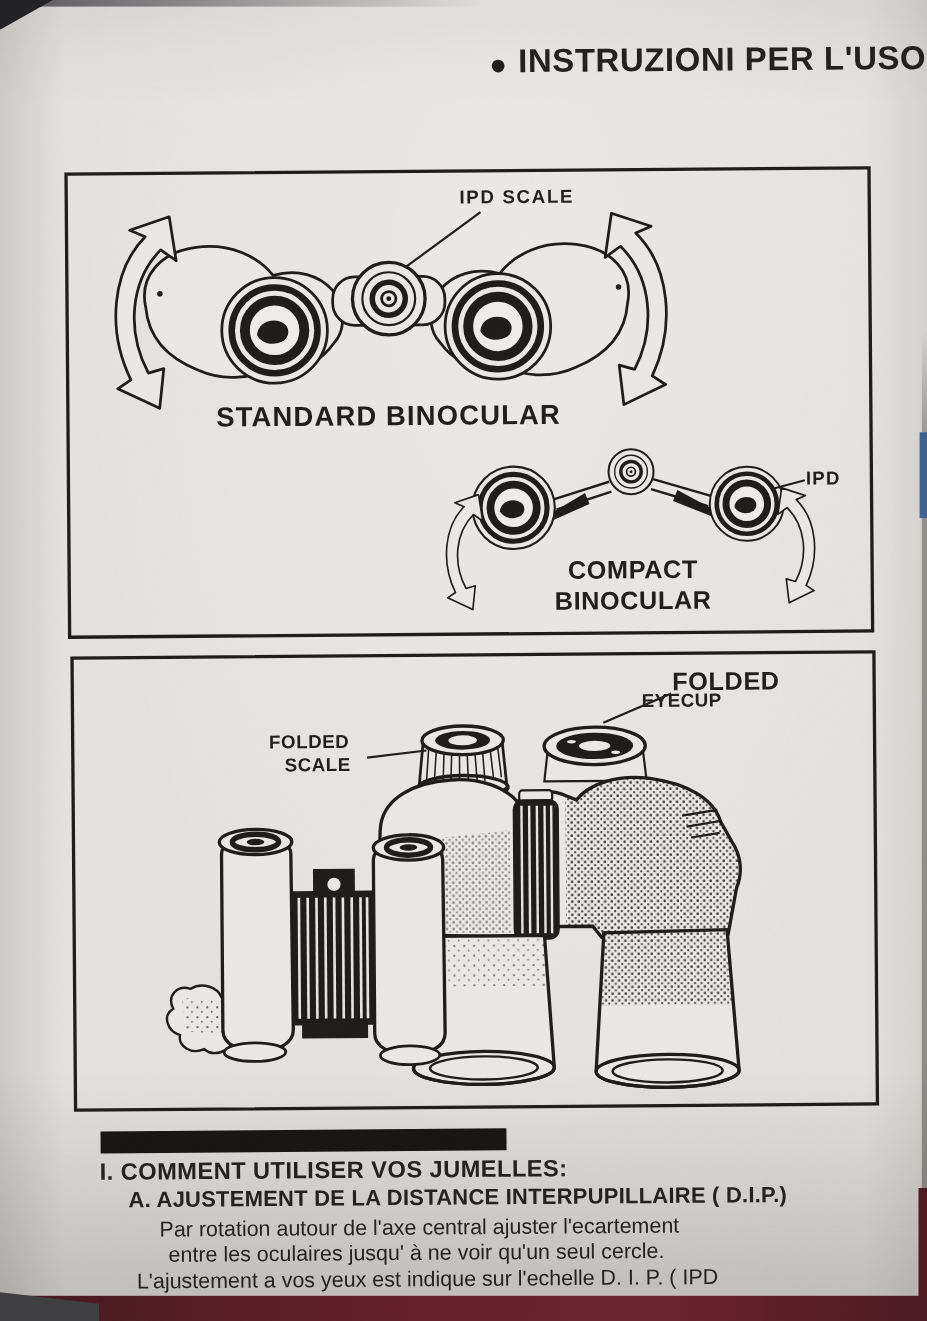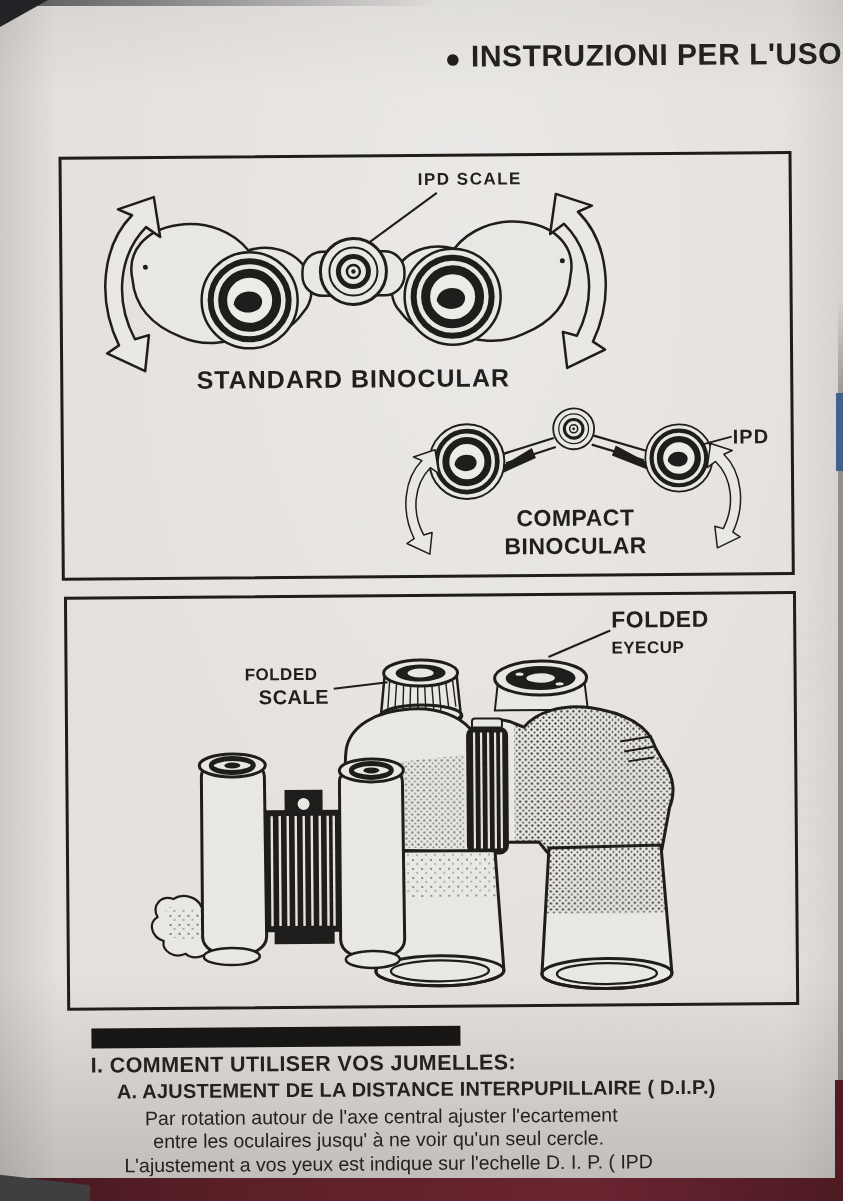--- a/index.html
+++ b/index.html
@@ -32,25 +32,25 @@
   .figbox1 { left:62px; top:154px; width:727px; height:418px; }
   .figbox2 { left:64px; top:594px; width:726px; height:408px; }
   .figbox svg { position:absolute; left:0; top:0; }
 
   .lbl { position:absolute; color:#211f1d; white-space:nowrap;font-weight:bold; }
   .lbl-ipd-scale { left:356px; top:13px; font-size:17px; letter-spacing:1.5px; }
   .lbl-standard  { left:125px; top:207px; width:330px; text-align:center;
                    font-size:25px; font-weight:bold; letter-spacing:1px; }
   .lbl-compact   { left:431px; top:348px; width:160px; text-align:center;
                    font-size:23px; font-weight:bold; letter-spacing:0.5px; line-height:28px; }
-  .lbl-ipd       { left:669px; top:271px; font-size:20px; letter-spacing:1px; }
+  .lbl-ipd       { left:669px; top:271px; font-size:17px; letter-spacing:1px; }
   .lbl-folded1 { left:544px; top:11px;  font-size:23px; letter-spacing:0.5px; }
-  .lbl-folded2 { left:544px; top:32px;  font-size:17px; letter-spacing:0.5px;margin-top:11px; }
+  .lbl-folded2 { left:516px; top:32px;  font-size:17px; letter-spacing:0.5px; }
   .lbl-diopter1{ left:177px; top:67px;  font-size:17px; letter-spacing:0.5px; }
-  .lbl-diopter2{ left:191px; top:88px;  font-size:20px; letter-spacing:0.5px; }
+  .lbl-diopter2{ left:191px; top:88px;  font-size:17px; letter-spacing:0.5px; }
 
   
   .divider-bar { position:absolute; left:88px; top:1026px; width:369px; height:20px;
     background:#171614; }
   .txt { position:absolute; white-space:nowrap; color:#242220; }
   .h1 { left:87px;  top:1051px; font-size:21.5px; font-weight:bold; letter-spacing:0.4px; }
   .h2 { left:113px; top:1078px; font-size:20px;   font-weight:bold; letter-spacing:0.2px; }
   .p1 { left:141px; top:1105px; font-size:19.5px; }
   .p2 { left:149px; top:1128px; font-size:19.5px; }
   .p3 { left:120px; top:1152px; font-size:19.5px; }

